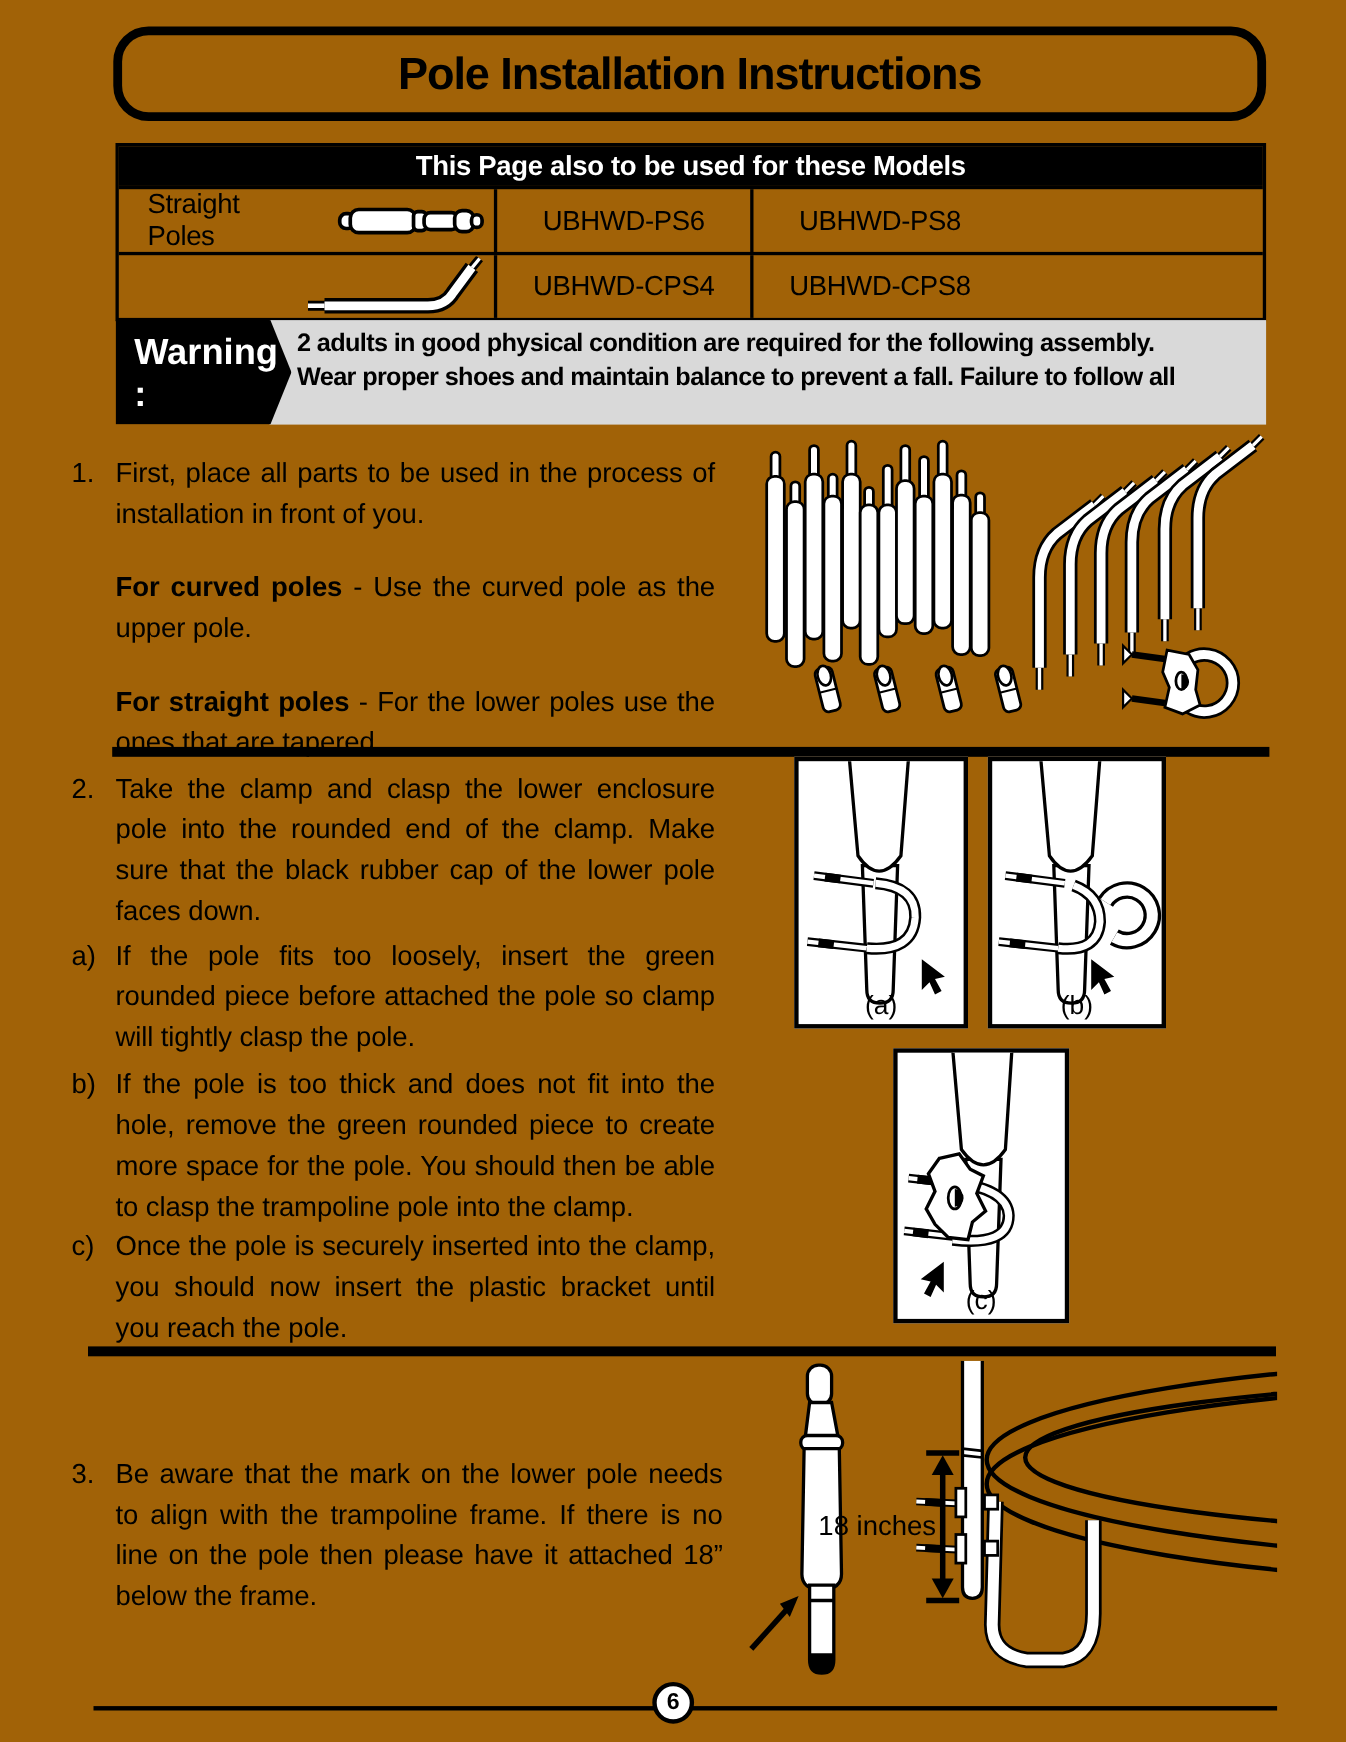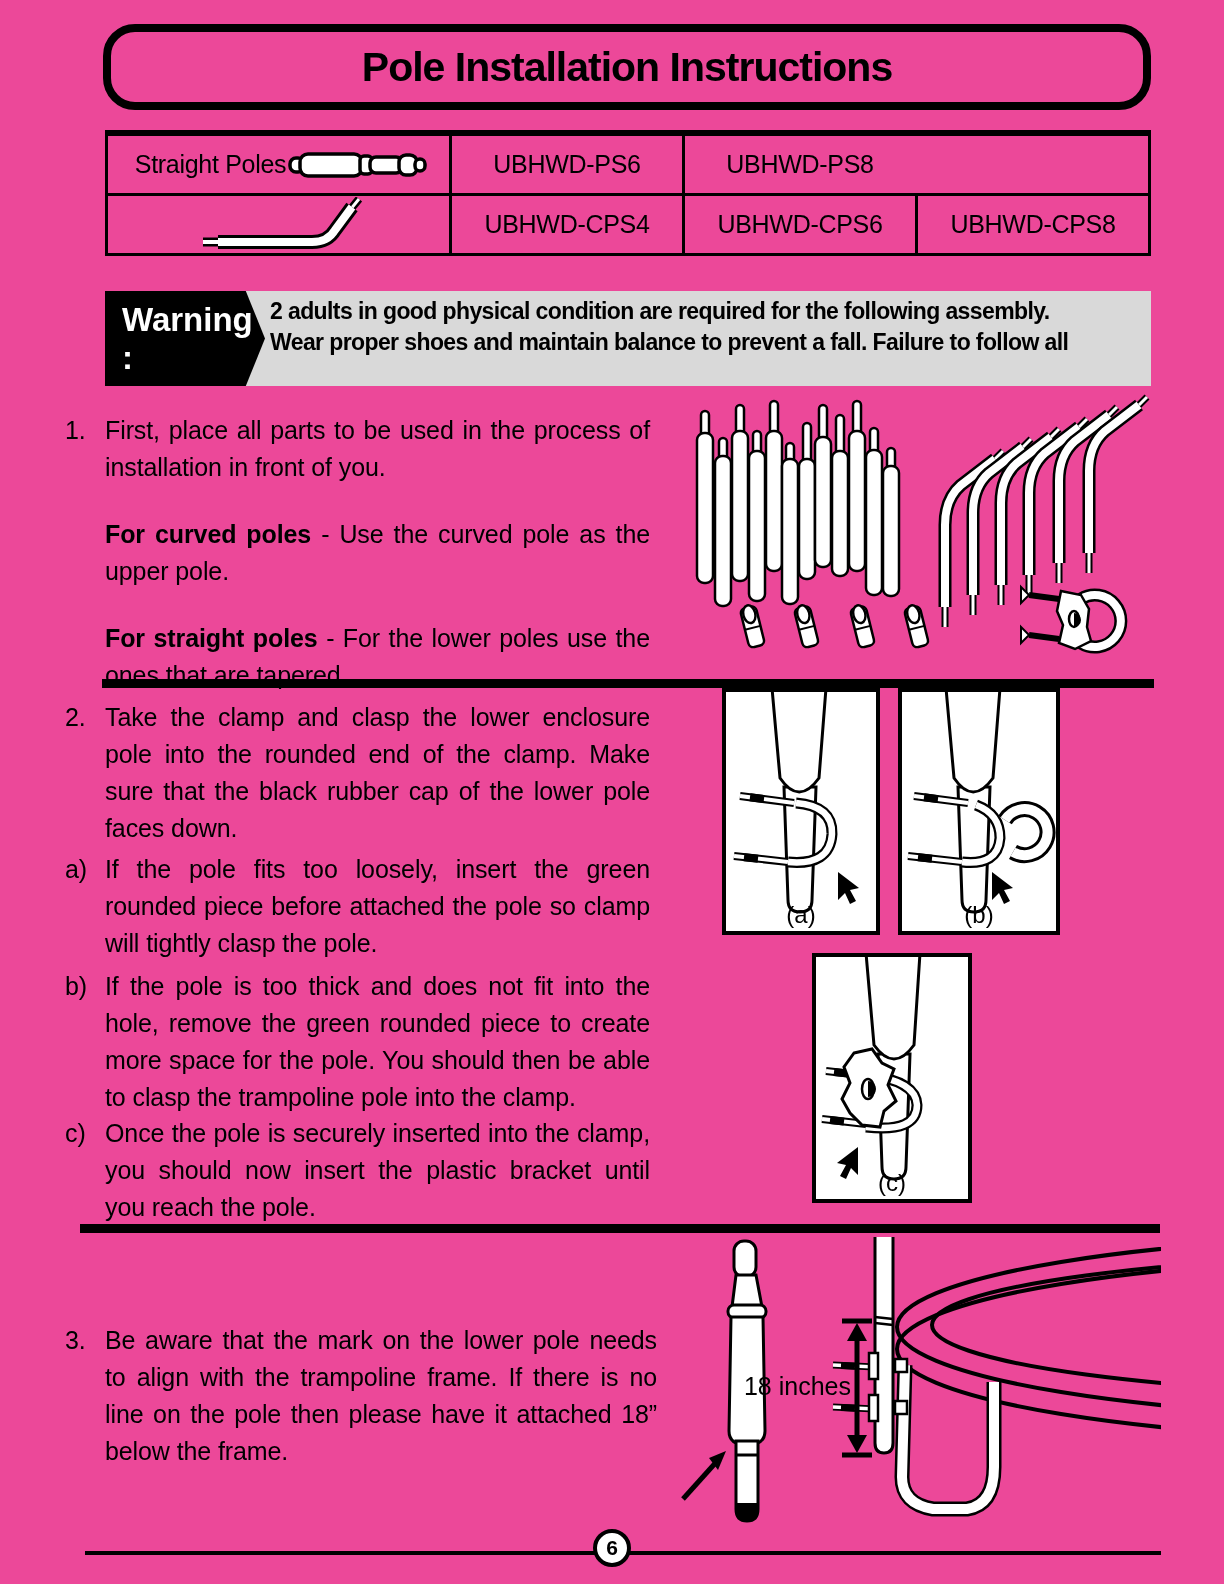--- a/index.html
+++ b/index.html
@@ -1,32 +1,32 @@
 <!DOCTYPE html>
 <html><head>
 <meta charset="utf-8">
 <style>
   html,body{margin:0;padding:0;background:#fff;}
-  .page{position:relative;width:1224px;height:1584px;background:#ec4899;
+  .page{position:relative;width:1224px;height:1584px;background:#a16207;
         font-family:"Liberation Sans",sans-serif;color:#000;overflow:hidden;}
   .abs{position:absolute;}
 
   
   .title-box{left:103px;top:24px;width:1048px;height:86px;border:8px solid #000;
              border-radius:32px;box-sizing:border-box;display:flex;align-items:center;
              justify-content:center;font-size:41px;font-weight:bold;letter-spacing:-1px;}
 
   
   .models-table{left:105px;top:130px;width:1046px;border:3px solid #000;box-sizing:border-box;}
   .mt-header{background:#000;color:#fff;height:36px;display:flex;align-items:center;
              justify-content:center;font-weight:bold;font-size:25px;letter-spacing:-0.3px;}
   .mt-row{display:grid;grid-template-columns:341px 1fr 1fr 1fr;height:57px;border-top:3px solid #000;}
   .mt-cell{display:flex;align-items:center;justify-content:center;font-size:25px;
            border-left:3px solid #000;letter-spacing:-0.3px;}
-  .mt-label{justify-content:center;padding-left:14px;border-left:none;}
+  .mt-label{justify-content:flex-end;padding-left:26px;border-left:none;gap:26px;}
 
   
   .warning{left:105px;top:291px;width:1046px;height:95px;}
   .warning-bg{position:absolute;left:140px;right:0;top:0;bottom:0;background:#d9d9d9;}
   .warning-label{position:absolute;left:0;top:0;width:160px;height:95px;background:#000;
                  clip-path:polygon(0 0,88% 0,100% 50%,88% 100%,0 100%);
                  color:#fff;font-size:33px;font-weight:bold;display:flex;align-items:center;
                  padding-left:17px;box-sizing:border-box;}
   .warning-text{position:absolute;left:165px;top:5px;font-size:23px;font-weight:bold;
                 line-height:31px;letter-spacing:-0.6px;white-space:nowrap;}
@@ -54,20 +54,21 @@
 </head>
 <body>
 
 <div class="page">
 
   <div class="abs title-box">
     <span>Pole Installation Instructions</span>
   </div>
 
   <div class="abs models-table">
+    <div class="mt-header">This Page also to be used for these Models</div>
     <div class="mt-row">
       <div class="mt-cell mt-label">
         <span>Straight Poles</span>
         <svg width="150" height="36" viewBox="0 0 150 36">
           <g fill="#fff" stroke="#000" stroke-width="3.5">
             <rect x="4" y="11" width="14" height="14" rx="6"></rect>
             <rect x="14" y="7" width="62" height="22" rx="8"></rect>
             <rect x="74" y="9" width="12" height="18" rx="4"></rect>
             <rect x="84" y="10" width="32" height="16" rx="6"></rect>
             <rect x="113" y="8" width="18" height="20" rx="7"></rect>
@@ -83,21 +84,20 @@
         <svg width="172" height="56" viewBox="0 0 172 56">
           <path d="M3,45 L20,45" stroke="#000" stroke-width="9" fill="none"></path>
           <path d="M3,45 L20,45" stroke="#fff" stroke-width="4" fill="none"></path>
           <path d="M150,13 L159,2" stroke="#000" stroke-width="8" fill="none"></path>
           <path d="M150,13 L159,2" stroke="#fff" stroke-width="3" fill="none"></path>
           <path d="M18,45 L112,45 Q128,45 135,33 L152,10" stroke="#000" stroke-width="14" fill="none"></path>
           <path d="M18,45 L112,45 Q128,45 135,33 L152,10" stroke="#fff" stroke-width="8" fill="none"></path>
         </svg>
       </div>
       <div class="mt-cell">UBHWD-CPS4</div>
-      <div class="mt-cell">UBHWD-CPS6</div>
       <div class="mt-cell">UBHWD-CPS8</div>
     </div>
   </div>
 
   <div class="abs warning">
     <div class="warning-bg"></div>
     <div class="warning-label">Warning :</div>
     <div class="warning-text">
       <div>2 adults in good physical condition are required for the following assembly.</div>
       <div>Wear proper shoes and maintain balance to prevent a fall. Failure to follow all</div>

